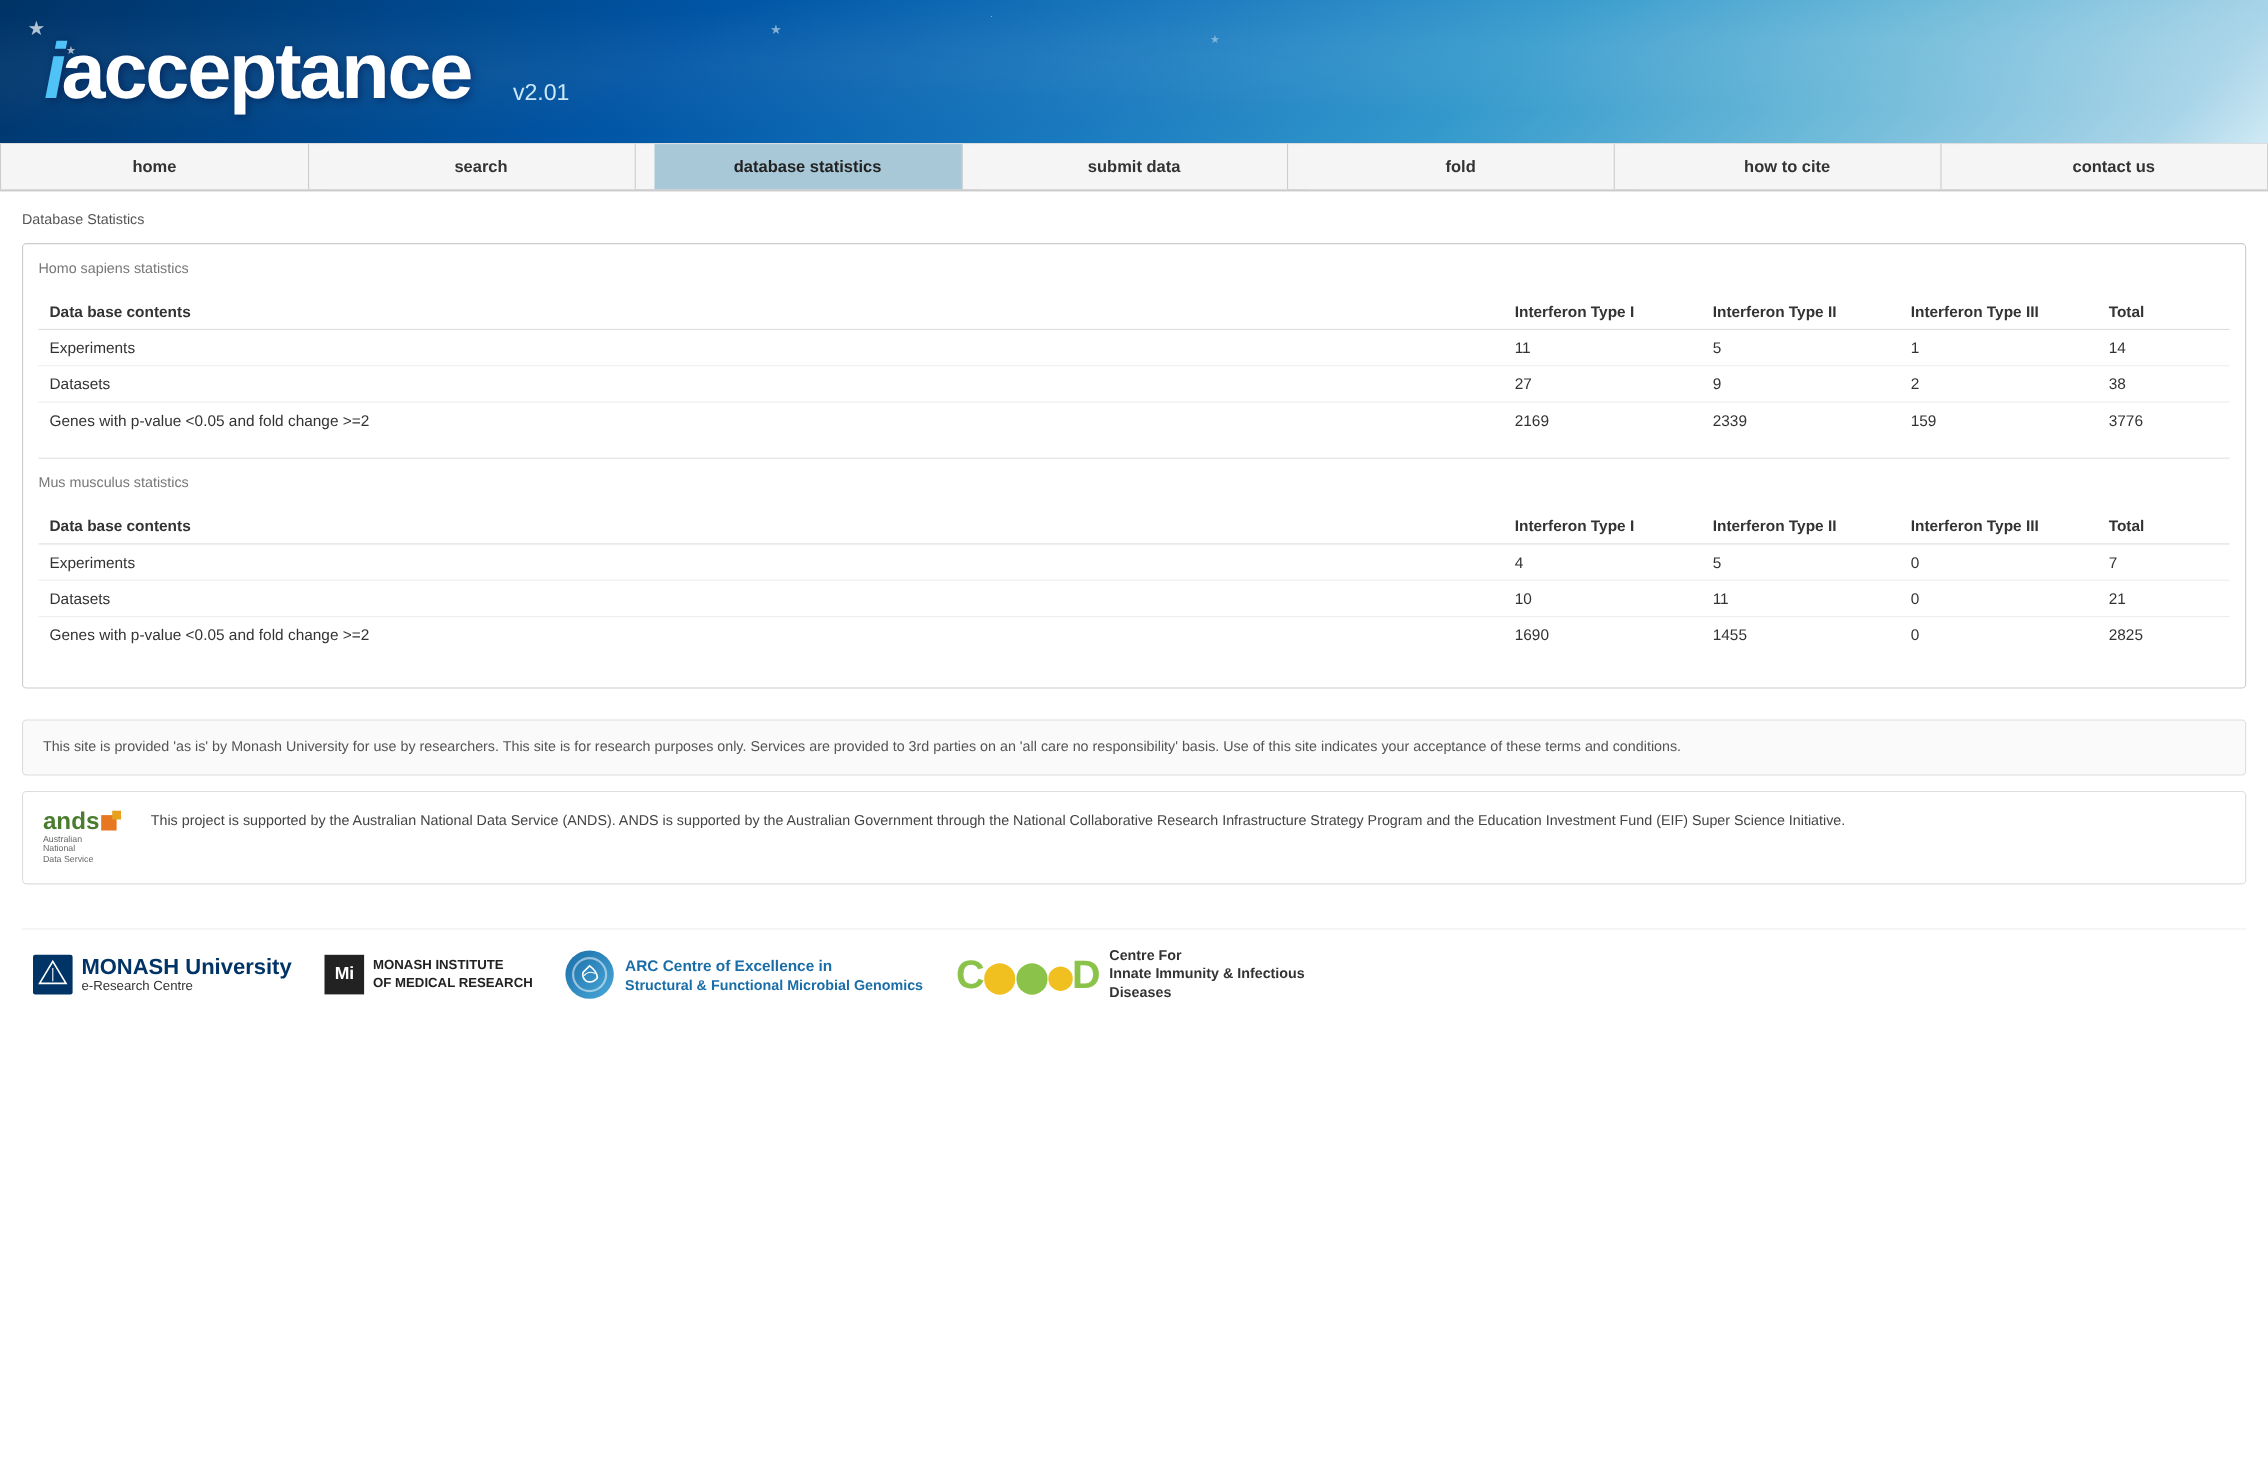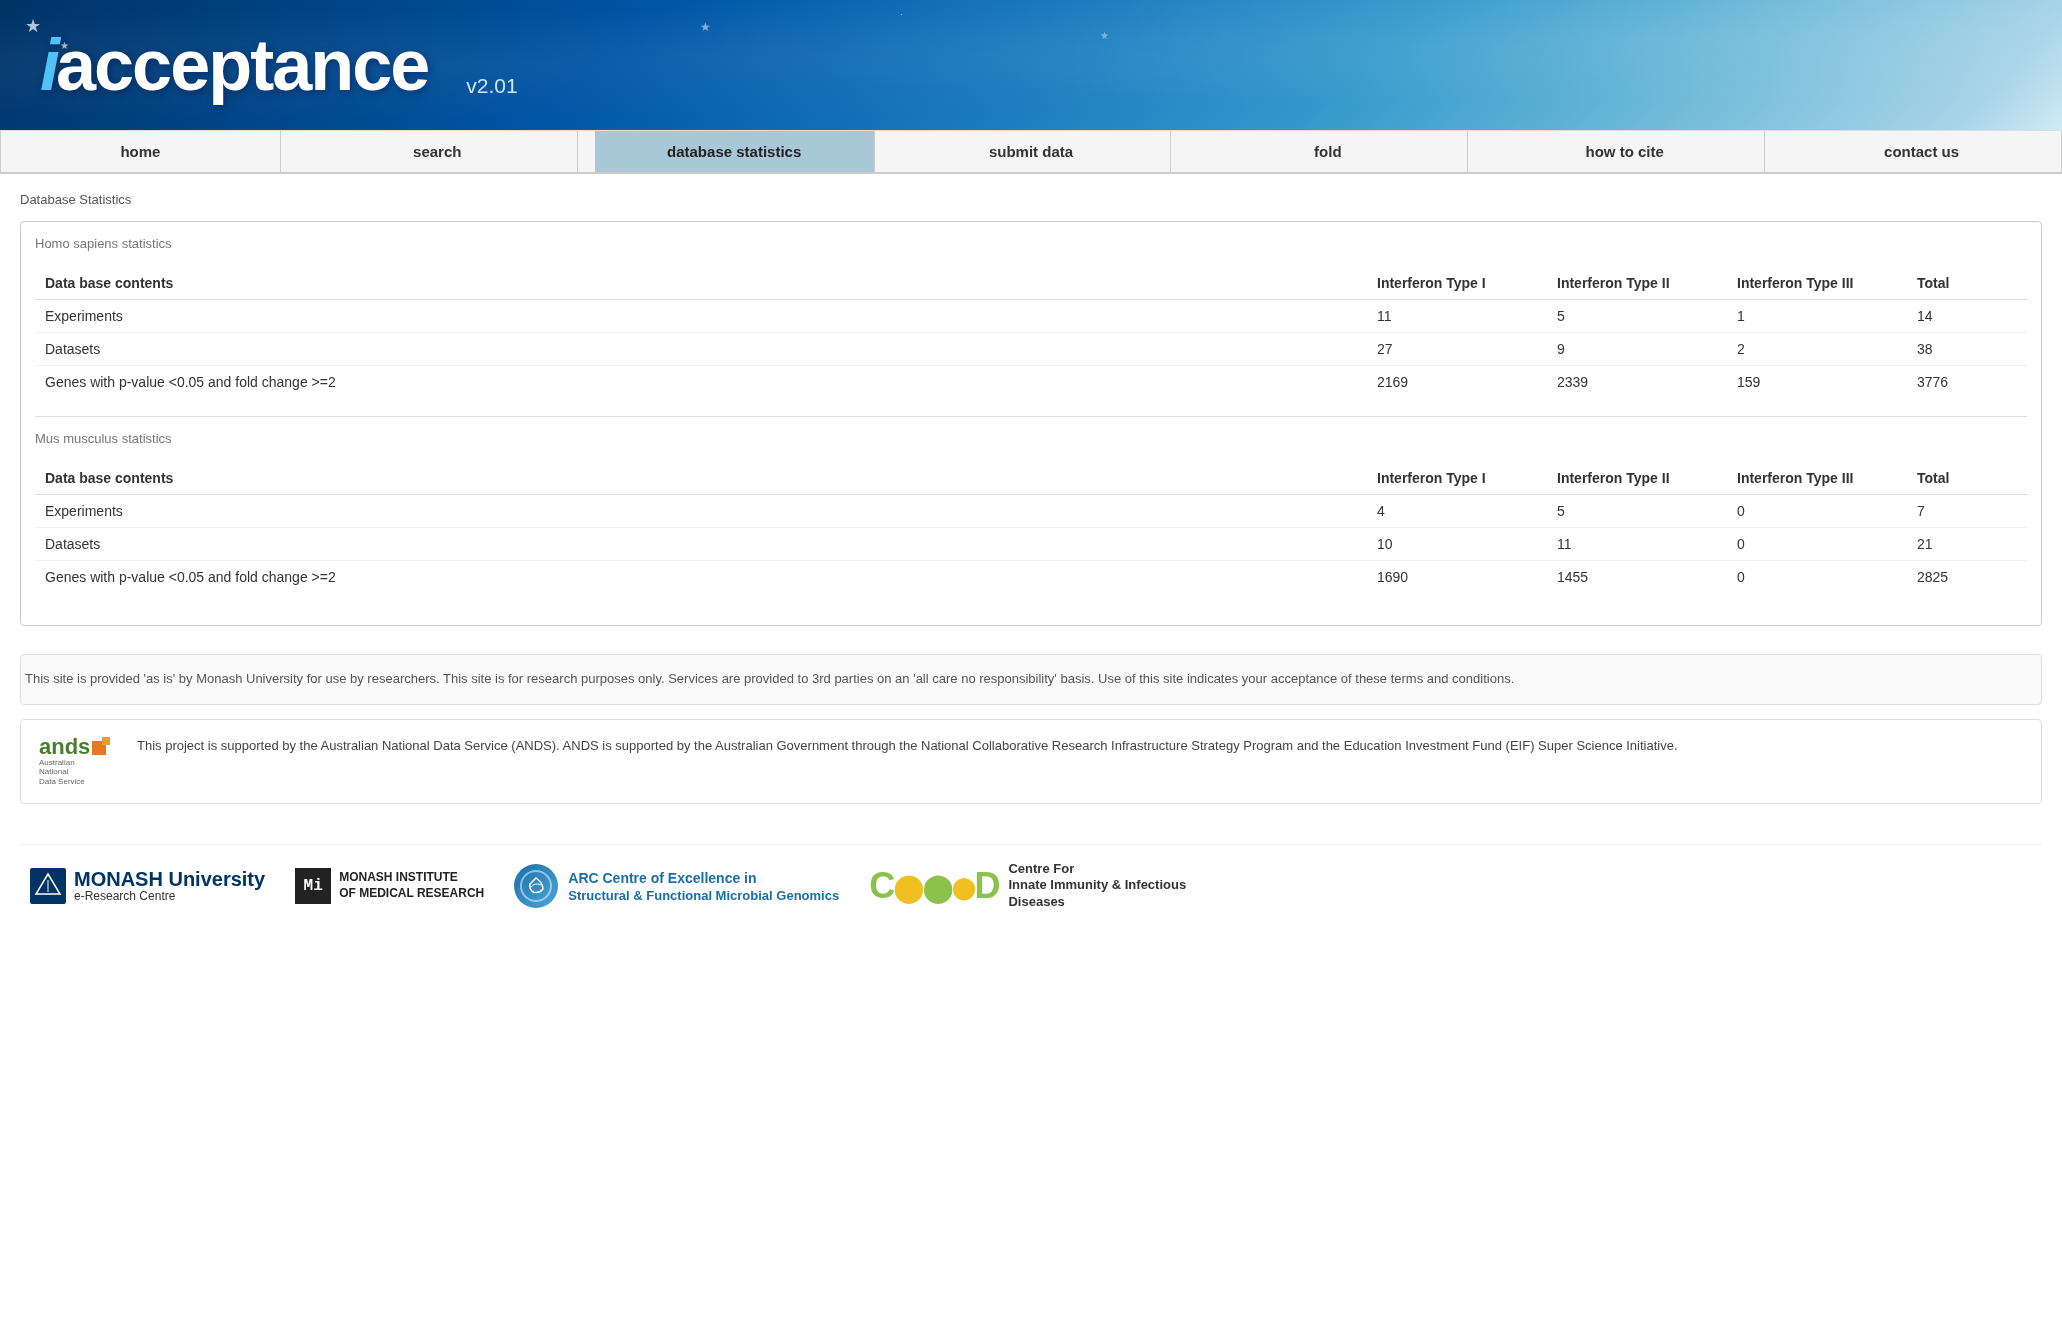--- a/index.html
+++ b/index.html
@@ -136,21 +136,21 @@
     .section-divider {
       height: 1px;
       background: #e0e0e0;
       margin: 14px 0;
     }
 
     
     .disclaimer {
       border: 1px solid #ddd;
       border-radius: 4px;
-      padding: 14px 4px;
+      padding: 14px 18px;
       background: #fafafa;
       font-size: 13px;
       color: #555;
       line-height: 1.6;
       margin-bottom: 14px;
     }
 
     
     .ands-section {
       border: 1px solid #ddd;
@@ -237,21 +237,20 @@
       width: 36px;
       height: 36px;
       background: #222;
       color: #fff;
       font-size: 16px;
       font-weight: bold;
       display: flex;
       align-items: center;
       justify-content: center;
       flex-shrink: 0;
-      font-family: Liberation Mono, monospace;
     }
     .mi-text {
       font-size: 12px;
       font-weight: bold;
       color: #222;
       text-transform: uppercase;
       line-height: 1.3;
     }
 
     

